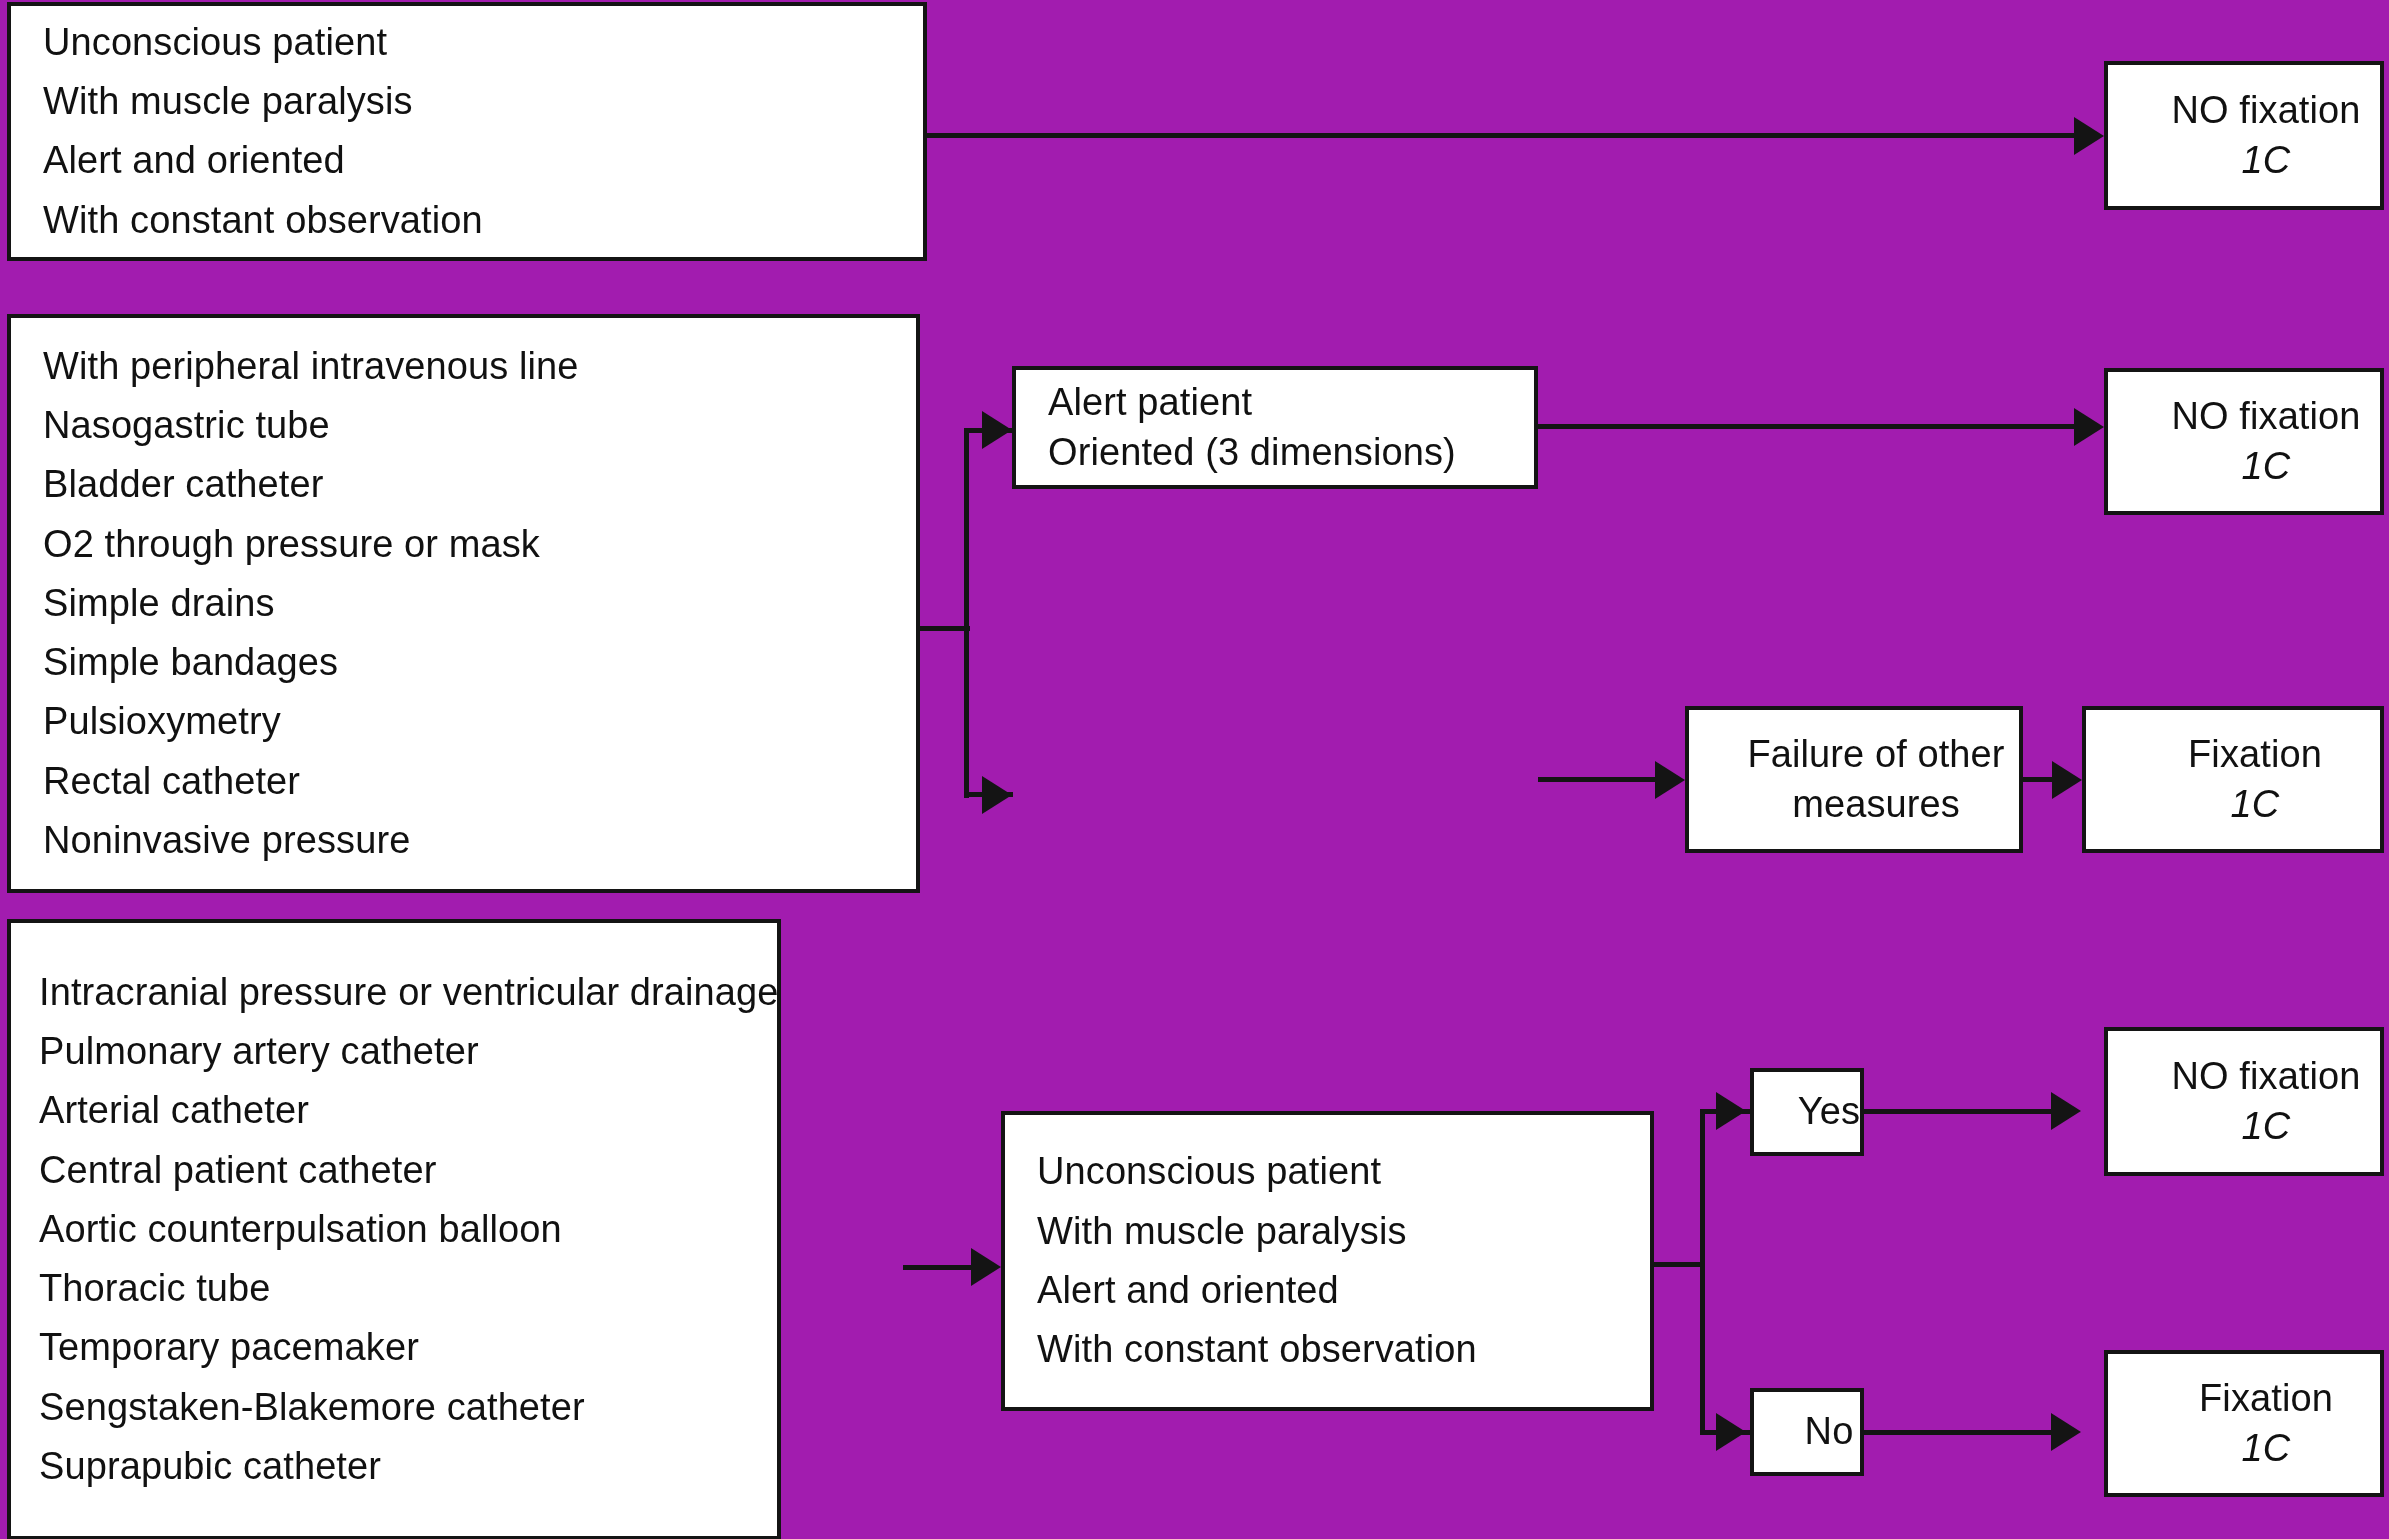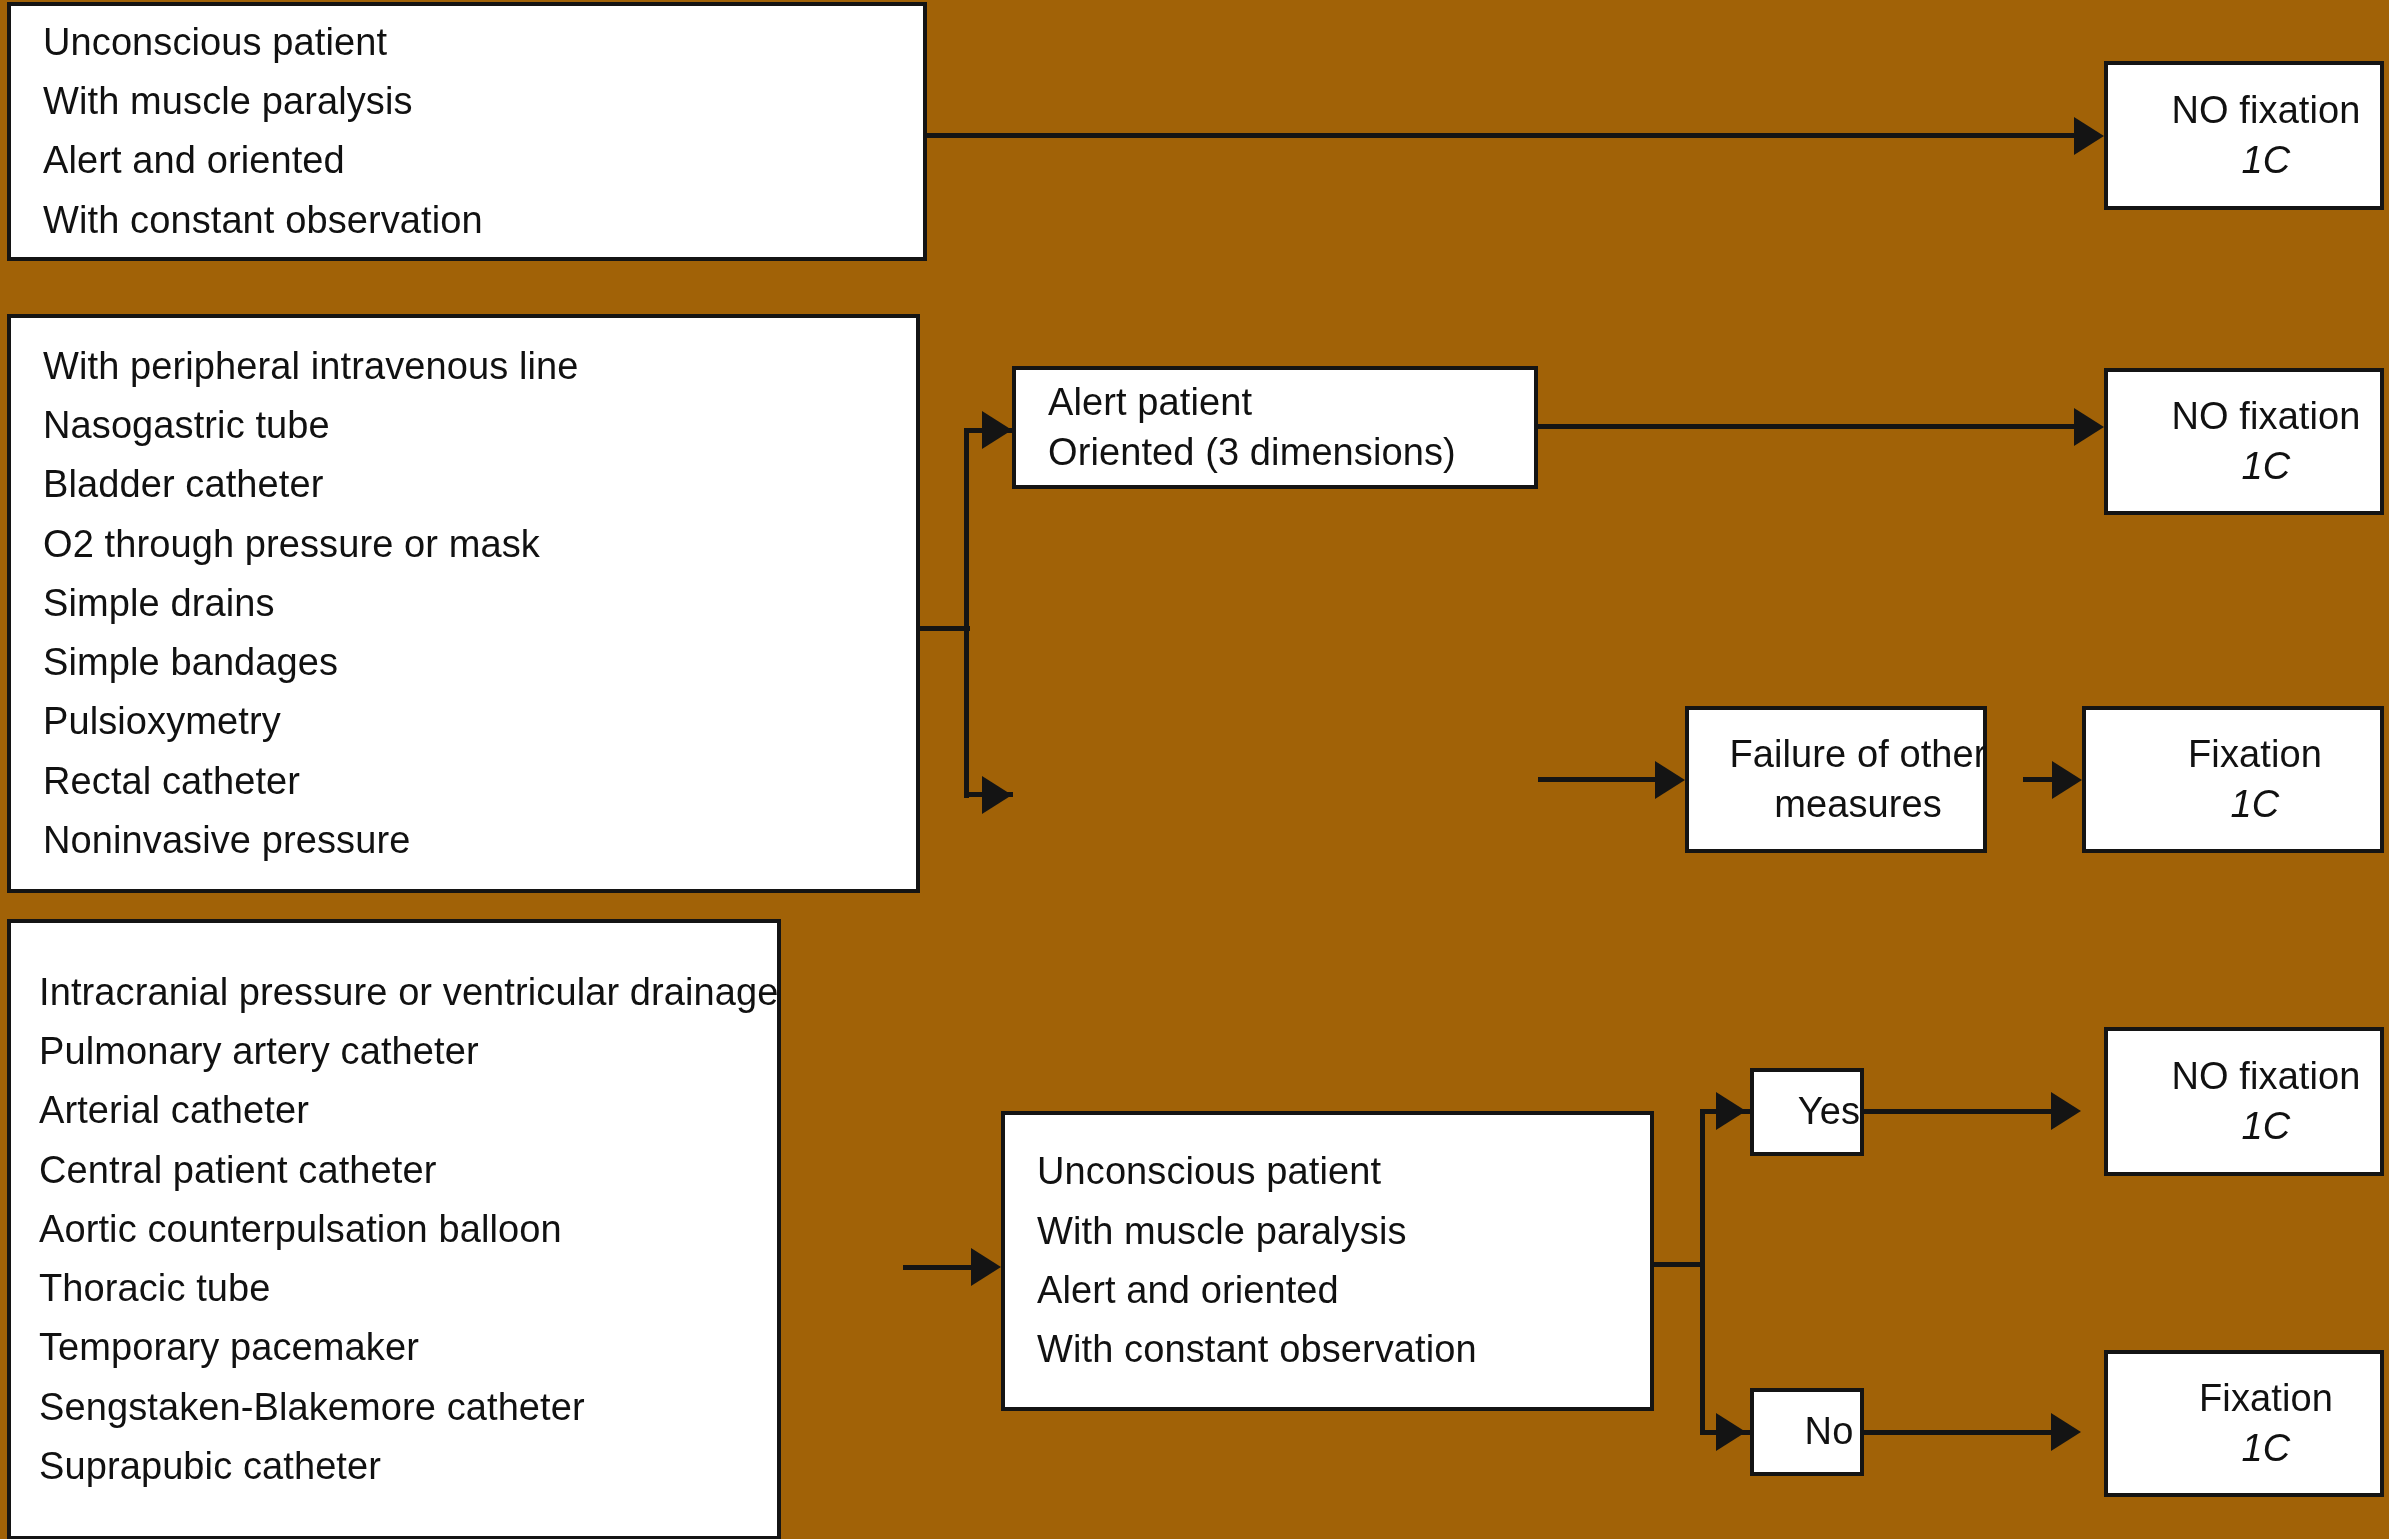--- a/index.html
+++ b/index.html
@@ -9,21 +9,21 @@
     background: #ffffff;
   }
   body {
     font-family: "Liberation Sans", "DejaVu Sans", sans-serif;
     color: #111111;
   }
   #canvas {
     position: relative;
     width: 2389px;
     height: 1539px;
-    background: #a16207;
+    background: #a21caf;
     overflow: hidden;
   }
   
   .box {
     position: absolute;
     box-sizing: border-box;
     background: #ffffff;
     border: 4.4px solid #141414;
     display: flex;
     flex-direction: column;
@@ -120,21 +120,21 @@
 
   <div class="box center" style="left:2104px; top:368px; width:280px; height:147px;">
     <div class="line small-box">NO fixation</div>
     <div class="line small-box italic">1C</div>
   </div>
 
 
   <div class="hline" style="left:1538px; top:777px; width:118px;"></div>
   <div class="arrowhead" style="left:1655px; top:761px;"></div>
 
-  <div class="box center" style="left:1685px; top:706px; width:302px; height:147px;">
+  <div class="box center" style="left:1685px; top:706px; width:338px; height:147px;">
     <div class="line small-box">Failure of other</div>
     <div class="line small-box">measures</div>
   </div>
 
   <div class="hline" style="left:2023px; top:777px; width:31px;"></div>
   <div class="arrowhead" style="left:2052px; top:761px;"></div>
 
   <div class="box center" style="left:2082px; top:706px; width:302px; height:147px;">
     <div class="line small-box">Fixation</div>
     <div class="line small-box italic">1C</div>

